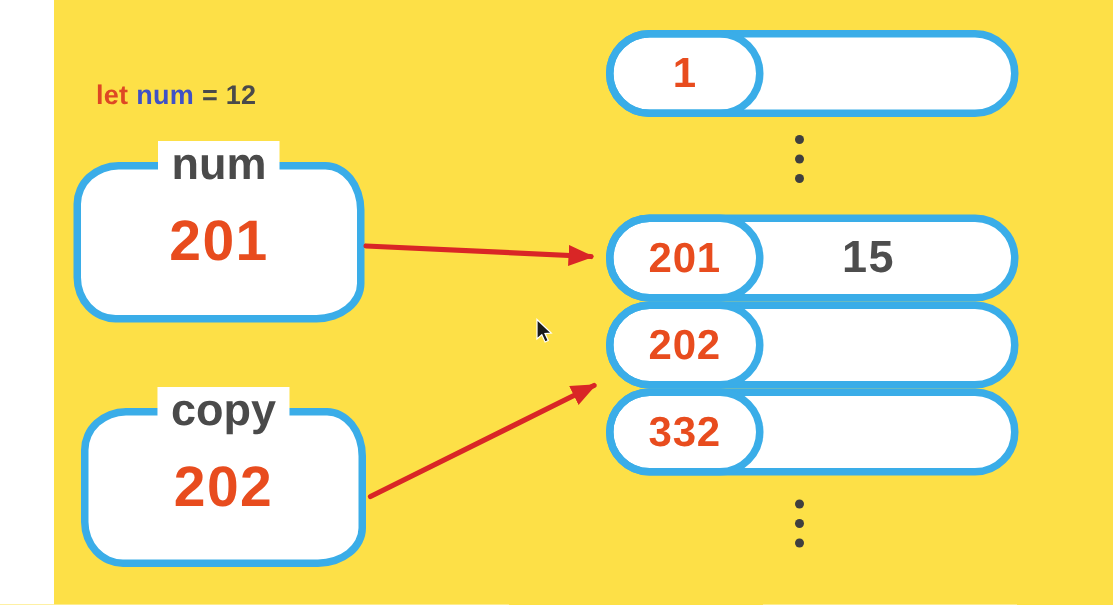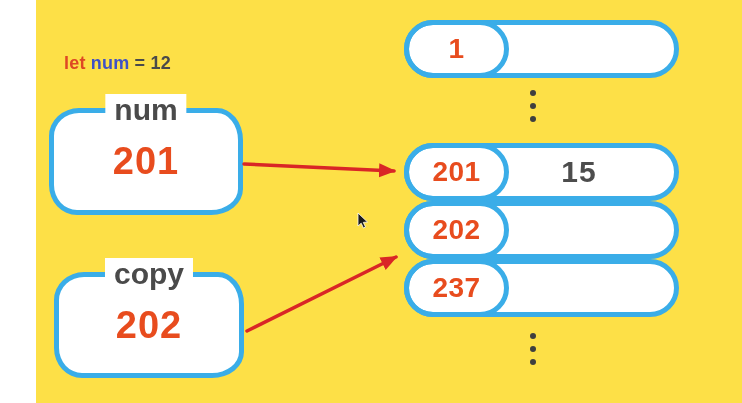--- a/index.html
+++ b/index.html
@@ -179,21 +179,21 @@
   </div>
 
   <div class="mem-row" id="mem-row-2">
     <div class="addr-pill">
       <span class="addr-text">202</span>
     </div>
   </div>
 
   <div class="mem-row" id="mem-row-3">
     <div class="addr-pill">
-      <span class="addr-text">237</span>
+      <span class="addr-text">332</span>
     </div>
     <span class="value-text"></span>
   </div>
 
   <div class="v-ellipsis" id="ellipsis-bottom">
     <div class="dot"></div>
     <div class="dot"></div>
     <div class="dot"></div>
   </div>
 

